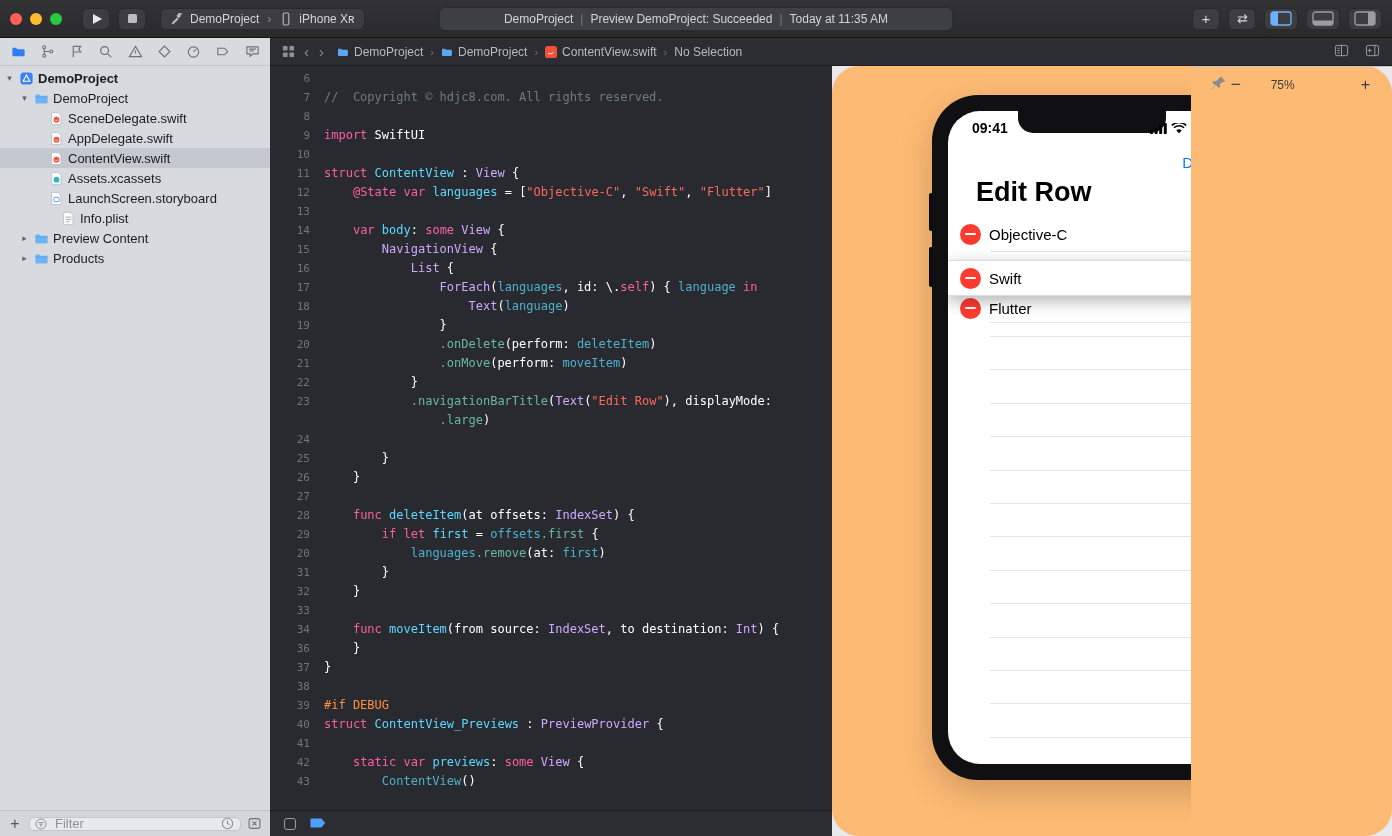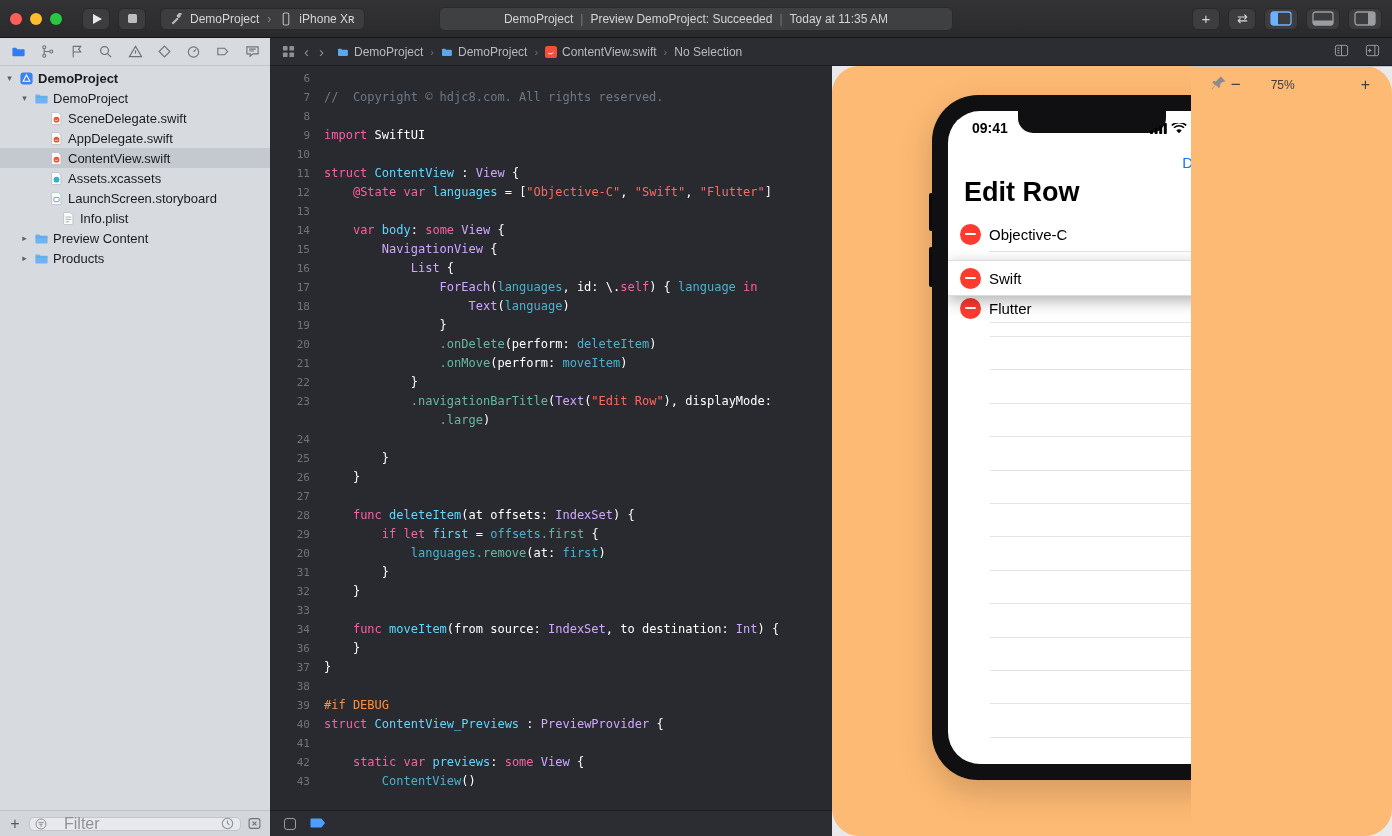--- a/index.html
+++ b/index.html
@@ -40,21 +40,21 @@
   .file-tree{flex:1;padding-top:2px;font-size:13px;color:#1b1c1e;overflow:hidden;}
   .tree-row{height:20px;display:flex;align-items:center;gap:4px;padding-right:6px;white-space:nowrap;}
   .tree-row.sel{background:#c4c8cf;}
   .disc{width:11px;text-align:center;font-size:9px;color:#5f6368;flex-shrink:0;}
   .ficon{width:15px;height:15px;display:inline-flex;flex-shrink:0;}
   .ficon svg{width:15px;height:15px;}
   .filter-bar{height:26px;border-top:1px solid #bfc2c7;background:#d3d6db;display:flex;align-items:center;
               padding:0 8px;gap:7px;}
   .add-btn{color:#55585c;font-size:16px;line-height:16px;width:14px;text-align:center;}
   .filter-field{flex:1;height:14px;background:#e7e9ec;border:1px solid #c2c5ca;border-radius:5px;
-                display:flex;align-items:center;padding:0 5px;gap:17px;color:#8e9196;font-size:16px;}
+                display:flex;align-items:center;padding:0 5px;gap:8px;color:#8e9196;font-size:13px;}
   .filter-field svg{width:12px;height:12px;stroke-width:1;}
   .filter-ph{flex:1;}
   .fb-icon{width:14px;height:14px;display:inline-flex;color:#6f7277;}
   .fb-icon svg{width:13px;height:13px;}
   
   .rightcol{flex:1;display:flex;flex-direction:column;min-width:0;}
   .jumpbar{height:28px;background:#2c2d32;border-bottom:1px solid #1d1e22;display:flex;align-items:center;
            padding:0 12px;gap:8px;color:#b9babd;font-size:12px;}
   .jb-icon{color:#8e9095;display:inline-flex;}
   .jb-icon svg{width:13px;height:13px;}
@@ -105,21 +105,21 @@
   .sb-l2{left:-3px;top:152px;width:3px;height:40px;border-radius:2px 0 0 2px;}
   .sb-r1{right:-6px;top:128px;width:6px;height:118px;border-radius:0 3px 3px 0;}
   .screen{position:absolute;inset:16px;background:#fff;border-radius:32px;overflow:hidden;}
   .notch{position:absolute;top:0;left:50%;transform:translateX(-50%);width:148px;height:22px;
          background:#101012;border-radius:0 0 15px 15px;z-index:9;}
   .p-status{position:absolute;top:9px;left:0;right:0;display:flex;justify-content:space-between;
             align-items:center;padding:0 20px 0 24px;z-index:10;}
   .p-time{font-size:14px;font-weight:700;color:#000;}
   .p-sbicons{display:flex;gap:4px;align-items:center;}
   .p-done{position:absolute;top:43px;right:18px;color:#0a7aff;font-size:15px;z-index:5;}
-  .p-title{position:absolute;top:66px;left:16px;font-size:27px;font-weight:700;color:#000;z-index:5;}
+  .p-title{position:absolute;top:66px;left:28px;font-size:27px;font-weight:700;color:#000;z-index:5;}
   .p-list{position:absolute;top:104px;left:0;right:0;bottom:0;}
   .p-row{position:absolute;left:0;right:0;background:#fff;display:flex;align-items:center;
          padding:0 14px 0 12px;gap:8px;z-index:2;}
   .p-row.dragging{box-shadow:0 5px 16px rgba(0,0,0,.3);border-top:1px solid #dddde0;border-bottom:1px solid #dddde0;z-index:6;}
   .minus{width:21px;height:21px;border-radius:50%;background:#ff3b30;position:relative;flex-shrink:0;}
   .minus:after{content:"";position:absolute;left:5px;right:5px;top:9.5px;height:2px;background:#fff;border-radius:1px;}
   .rlabel{font-size:15px;color:#000;flex:1;}
   .handle{width:19px;display:flex;flex-direction:column;gap:3.5px;flex-shrink:0;}
   .handle i{height:2px;background:#c8c8cc;border-radius:1px;display:block;}
   .p-sep{position:absolute;left:42px;right:0;height:1px;background:#e4e4e6;z-index:1;}

